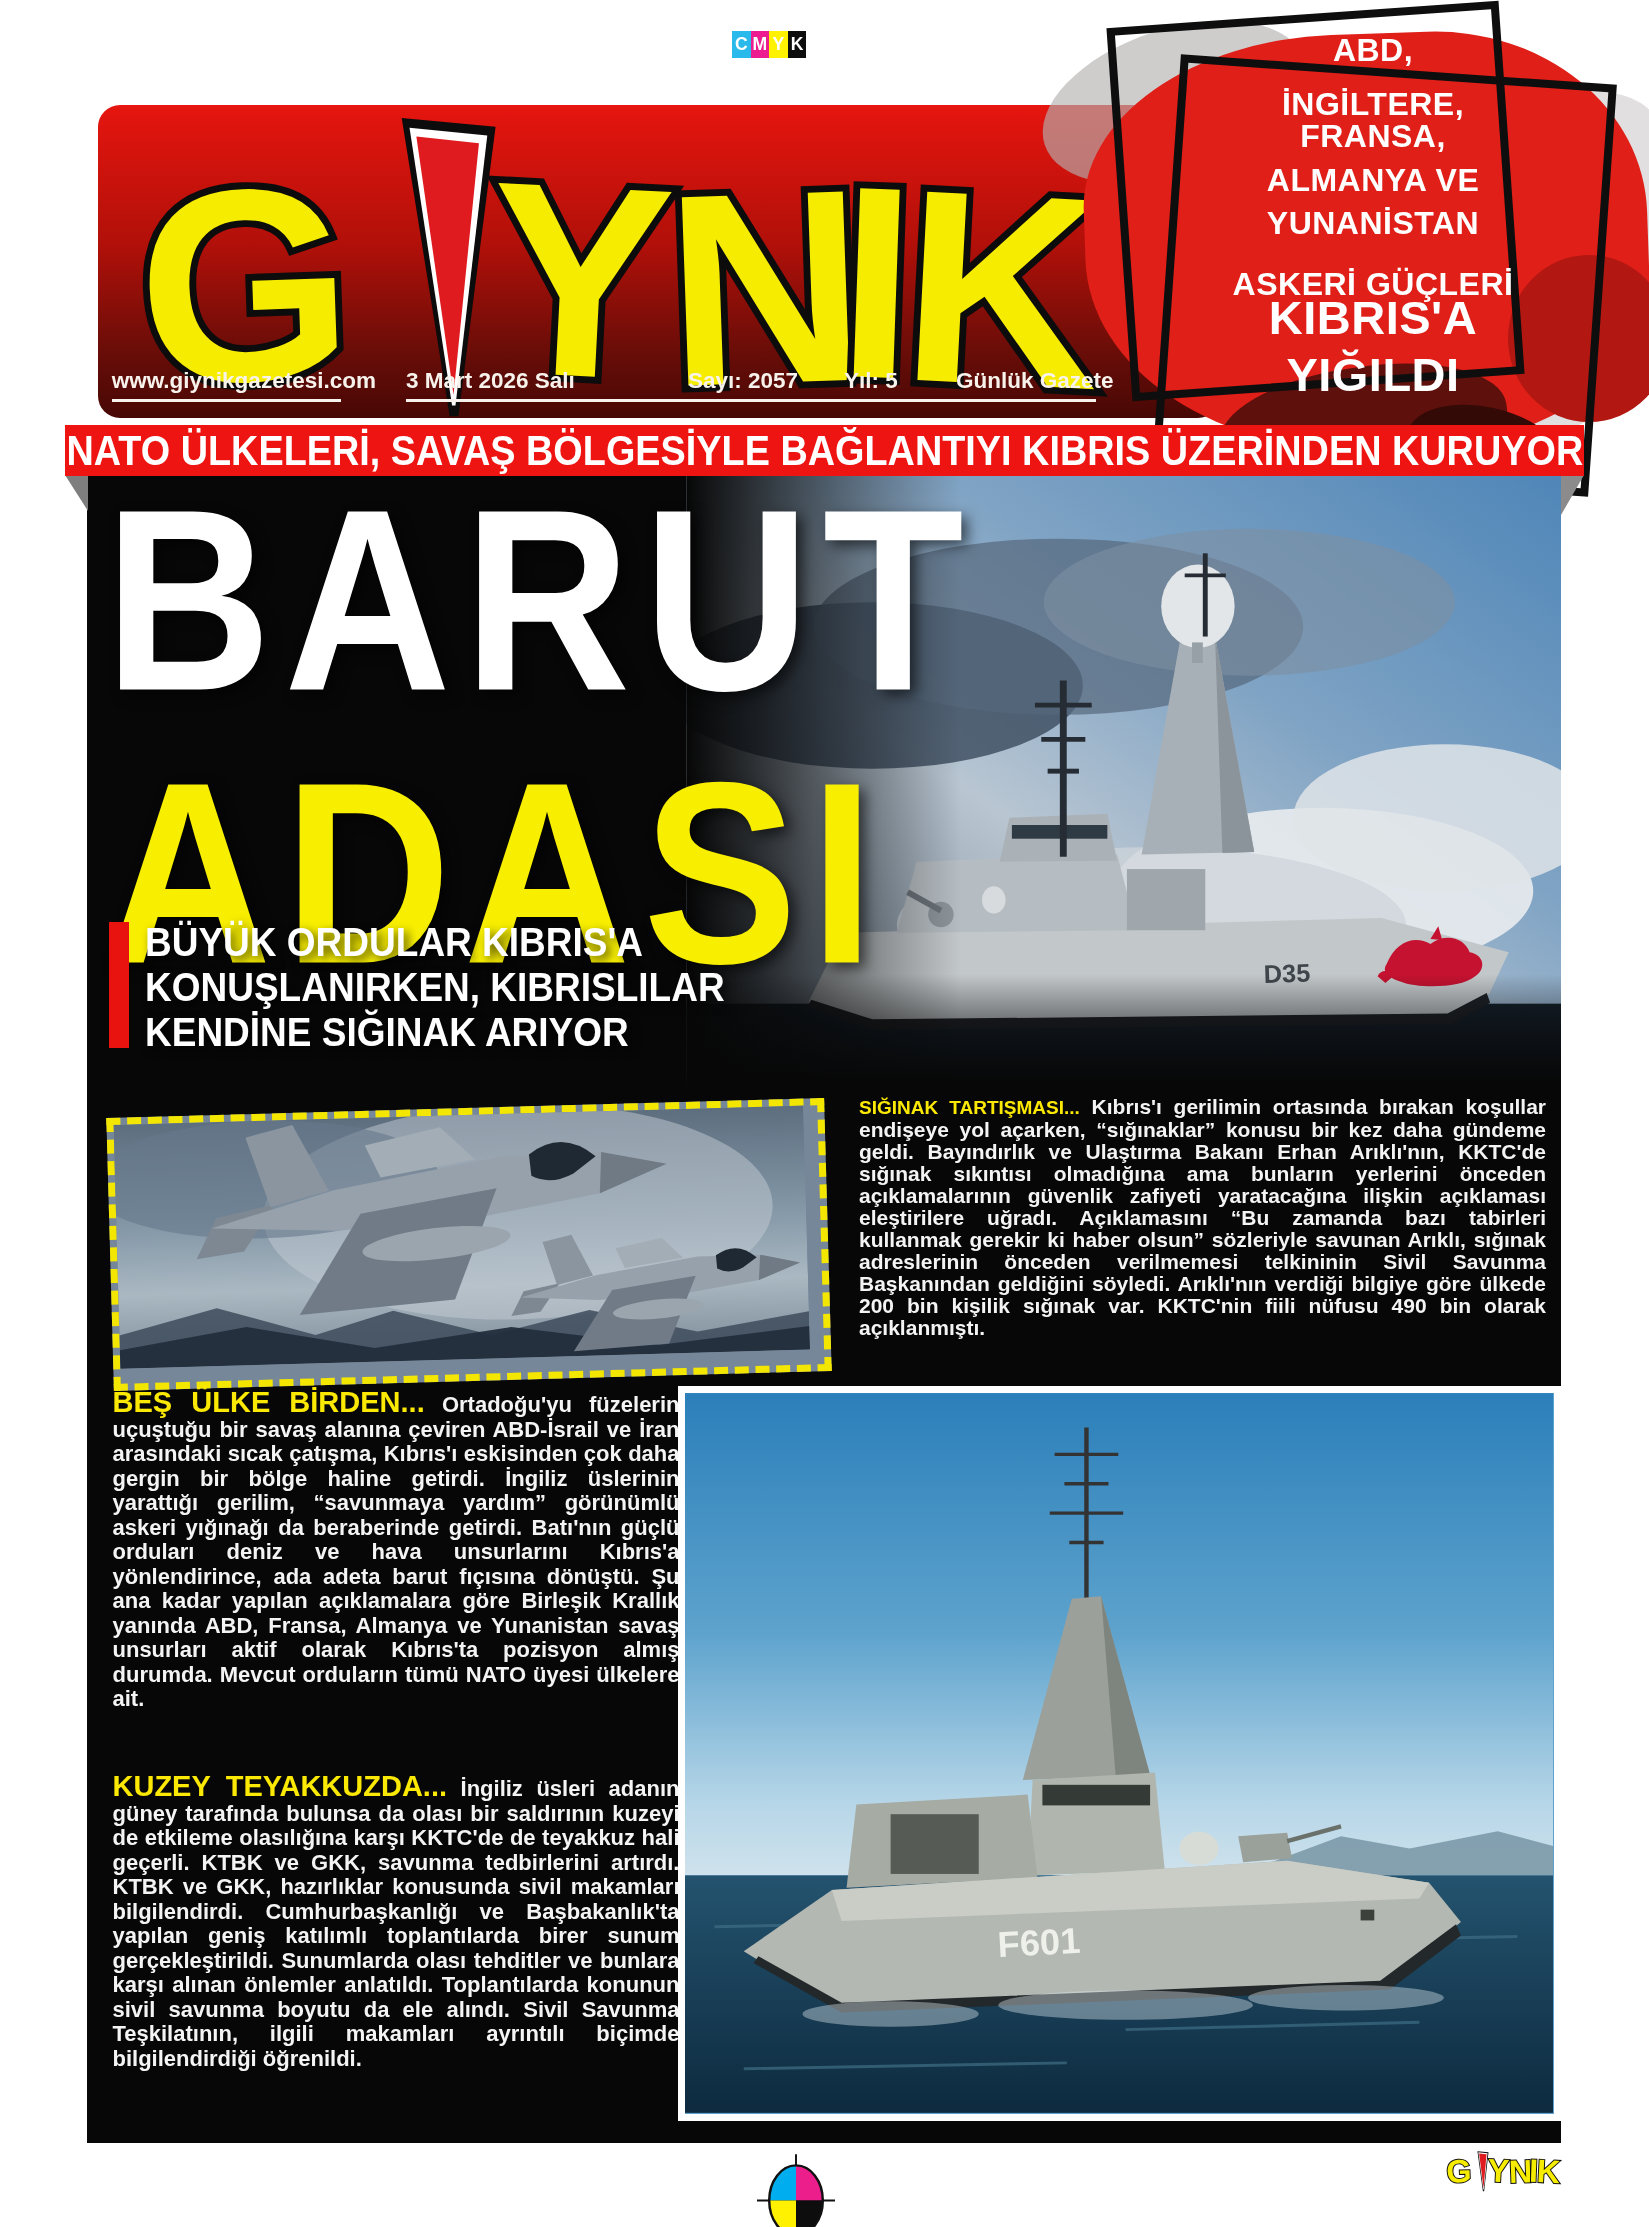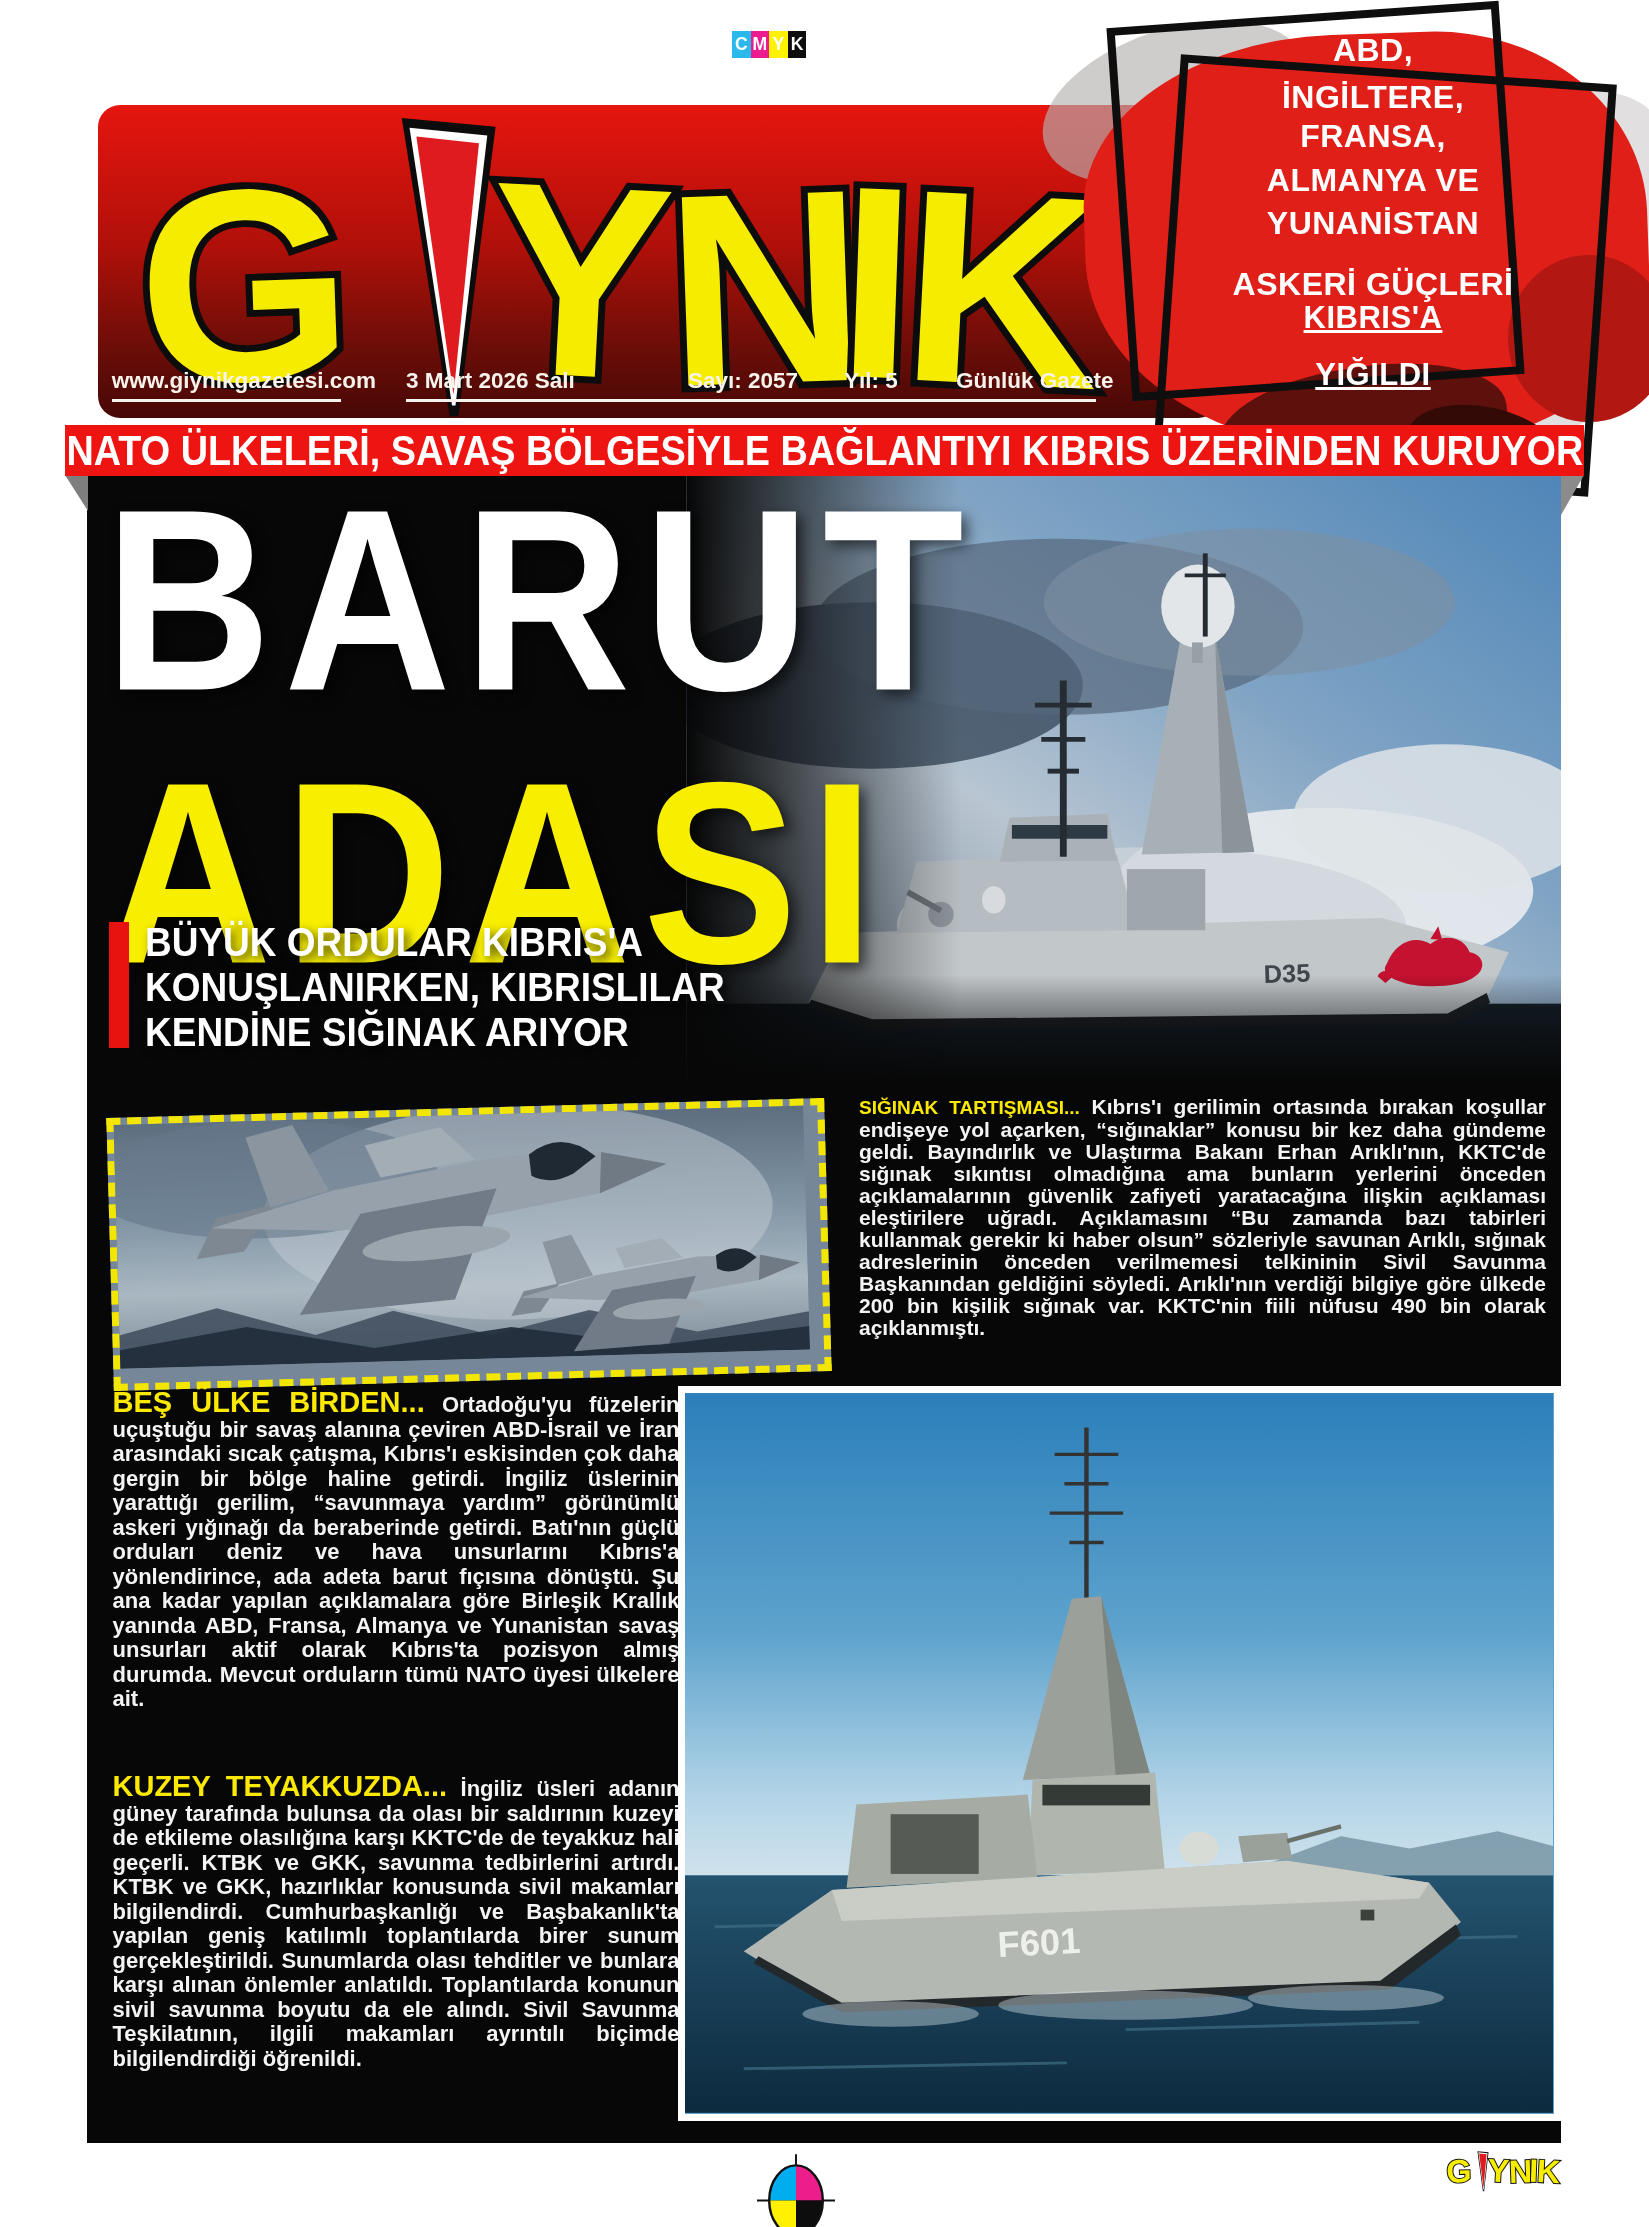--- a/index.html
+++ b/index.html
@@ -34,21 +34,21 @@
   .sp-blob{left:-12.2px;top:34px;width:563px;height:416px;background:#df1f18;
            border-radius:45% 38% 42% 50%/40% 45% 38% 48%;transform:rotate(-2deg);}
   .sp-blob2{left:411px;top:255px;width:162px;height:167px;background:#b21712;border-radius:50%;}
   .sp-dark{left:122px;top:367px;width:289px;height:118px;background:#5d100c;
            border-radius:48%;transform:rotate(-8deg);}
   .sp-dark2{left:309px;top:407px;width:157px;height:83px;background:#330a06;
             border-radius:50%;transform:rotate(12deg);}
   .sp-line{left:0;width:100%;text-align:center;color:#ffffff;font-weight:bold;
            white-space:nowrap;z-index:6;letter-spacing:0.5px;}
   .sp-sm{font-size:32px;line-height:32px;}
-  .sp-lg{font-size:31px;line-height:47px;text-decoration:underline;}
+  .sp-lg{font-size:47px;line-height:47px;}
 
   
   #banner{left:65px;top:425px;width:1519px;height:51px;background:#ee1411;z-index:5;
           display:flex;align-items:center;justify-content:center;}
   #banner span{color:#ffffff;font-size:39px;font-weight:bold;white-space:nowrap;
                transform:scaleX(.97) scaleY(1.08);}
   .fold{width:0;height:0;z-index:4;}
   #fold-left{left:65px;top:475px;border-top:36px solid #7e7e7e;border-left:23.5px solid transparent;}
   #fold-right{left:1561px;top:475px;border-top:40px solid #8b8b8b;border-right:23px solid transparent;}
 
@@ -126,21 +126,21 @@
 <div id="splash" class="abs">
   <div class="abs sp-gray"></div>
   <div class="abs sp-gray2"></div>
   <div class="abs sp-blob"></div>
   <div class="abs sp-blob2"></div>
   <div class="abs sp-dark"></div>
   <div class="abs sp-dark2"></div>
   <div class="abs sp-frame1"></div>
   <div class="abs sp-frame2"></div>
   <div class="abs sp-line sp-sm" style="top:34px;">ABD,</div>
-  <div class="abs sp-line sp-sm" style="top:81px;">İNGİLTERE,</div>
+  <div class="abs sp-line sp-sm" style="top:88px;">İNGİLTERE,</div>
   <div class="abs sp-line sp-sm" style="top:120px;">FRANSA,</div>
   <div class="abs sp-line sp-sm" style="top:164px;">ALMANYA VE</div>
   <div class="abs sp-line sp-sm" style="top:207px;">YUNANİSTAN</div>
   <div class="abs sp-line sp-sm" style="top:250px;margin-top:18px;">ASKERİ GÜÇLERİ</div>
   <div class="abs sp-line sp-lg" style="top:294px;">KIBRIS'A</div>
   <div class="abs sp-line sp-lg" style="top:351px;">YIĞILDI</div>
 </div>
 
 <div id="banner" class="abs">
   <span>NATO ÜLKELERİ, SAVAŞ BÖLGESİYLE BAĞLANTIYI KIBRIS ÜZERİNDEN KURUYOR</span>

